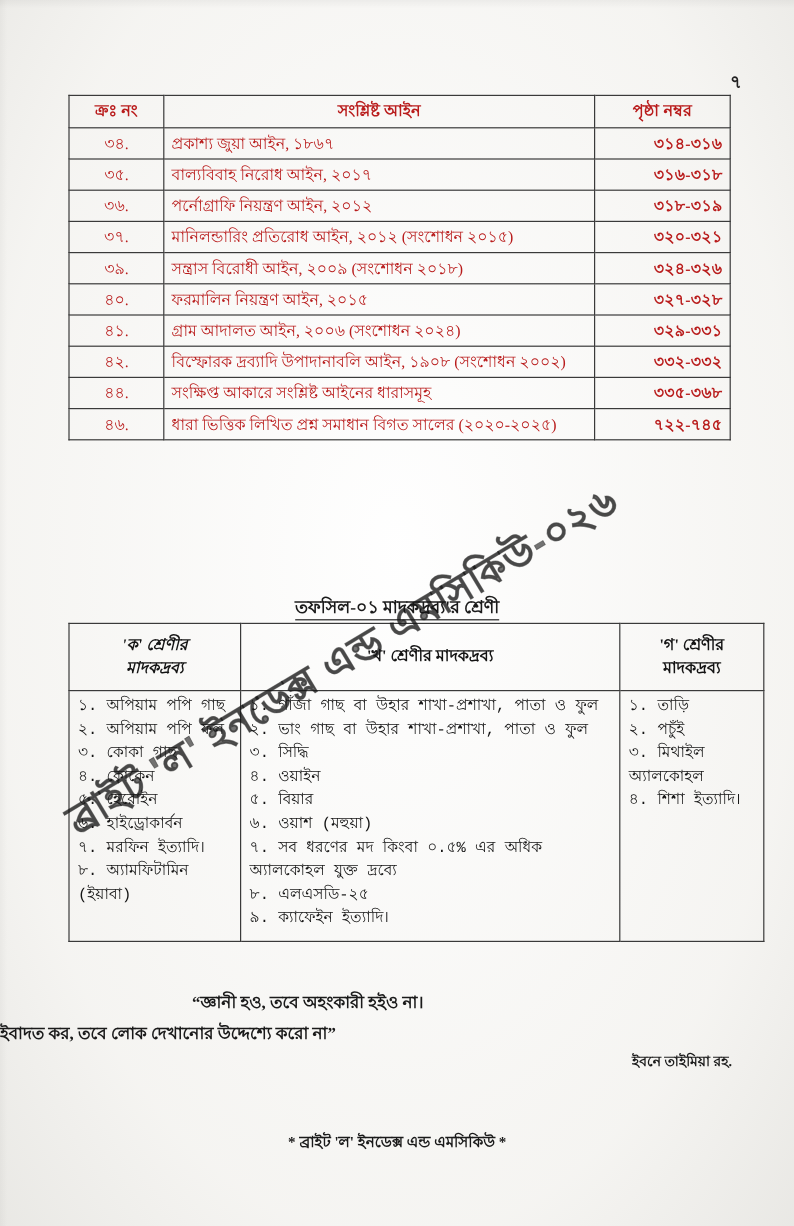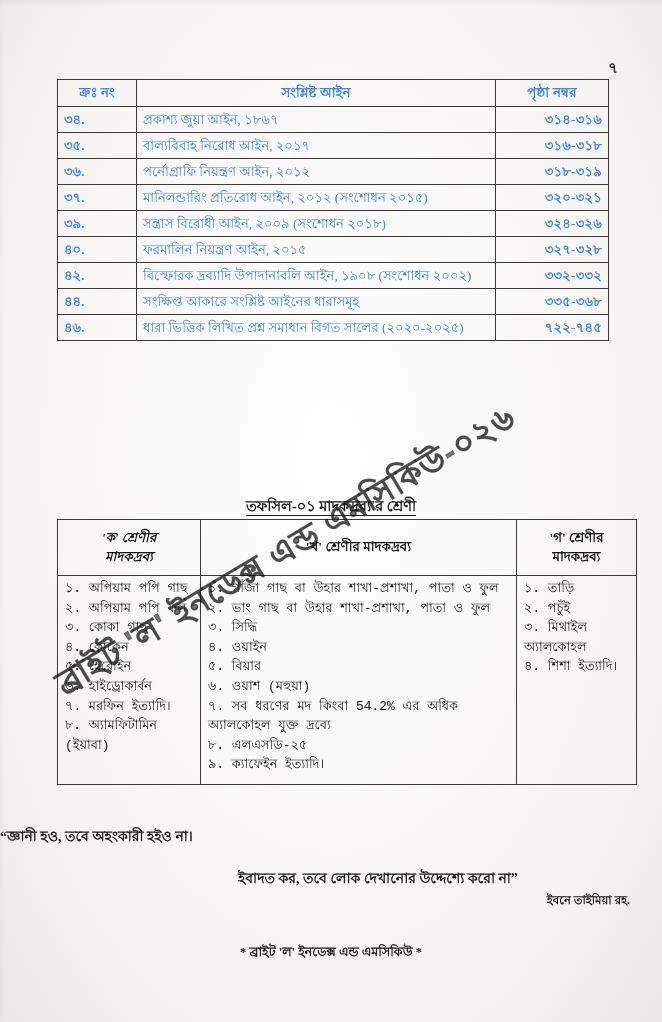--- a/index.html
+++ b/index.html
@@ -54,29 +54,29 @@
     width: 100%;
     table-layout: fixed;
   }
   table.idx th, table.idx td {
     border: 1px solid #3a3a3a;
     padding: 1px 6px;
     font-size: 13.2px;
     line-height: 1.32;
     height: 23px;
     vertical-align: middle;
-    color: #3b82f6;
+    color: #b91c1c;
   }
   table.idx th {
     text-align: center;
     font-weight: 700;
     height: 24px;
     font-size: 13.4px;
   }
-  .col-sl { width: 66px; font-weight: 700; }
+  .col-sl { width: 66px; text-align: center; font-weight: 400; }
   .col-name { text-align: left; }
   .col-page { width: 100px; text-align: right; font-weight: 700; letter-spacing: .2px; }
 
   
   .sched-title {
     position: absolute;
     left: 0;
     right: 0;
     top: 495px;
     text-align: center;
@@ -131,25 +131,25 @@
   
   .quote {
     position: absolute;
     left: 0; right: 0;
     top: 826px;
     z-index: 2;
     font-size: 14px;
     font-weight: 700;
     line-height: 1.55;
   }
-  .quote .line1 { }
-  .quote .line2 { padding-left: 238px; margin-top: 20px; }
+  .quote .line1 { padding-left: 160px; }
+  .quote .line2 { margin-top: 4px; }
   .quote .attrib {
     text-align: right;
-    padding-right: 32px;
+    padding-right: 52px;
     margin-top: 3px;
     font-size: 11.6px;
     font-weight: 700;
   }
 
   
   .footer {
     position: absolute;
     left: 0; right: 0;
     top: 943px;
@@ -216,20 +216,25 @@
           </tr>
           <tr>
             <td class="col-sl">৩৯.</td>
             <td class="col-name">সন্ত্রাস বিরোধী আইন, ২০০৯ (সংশোধন ২০১৮)</td>
             <td class="col-page">৩২৪-৩২৬</td>
           </tr>
           <tr>
             <td class="col-sl">৪০.</td>
             <td class="col-name">ফরমালিন নিয়ন্ত্রণ আইন, ২০১৫</td>
             <td class="col-page">৩২৭-৩২৮</td>
+          </tr>
+          <tr>
+            <td class="col-sl">৪১.</td>
+            <td class="col-name">গ্রাম আদালত আইন, ২০০৬ (সংশোধন ২০২৪)</td>
+            <td class="col-page">৩২৯-৩৩১</td>
           </tr>
           <tr>
             <td class="col-sl">৪২.</td>
             <td class="col-name">বিস্ফোরক দ্রব্যাদি উপাদানাবলি আইন, ১৯০৮ (সংশোধন ২০০২)</td>
             <td class="col-page">৩৩২-৩৩২</td>
           </tr>
           <tr>
             <td class="col-sl">৪৪.</td>
             <td class="col-name">সংক্ষিপ্ত আকারে সংশ্লিষ্ট আইনের ধারাসমূহ</td>
             <td class="col-page">৩৩৫-৩৬৮</td>
@@ -277,21 +282,21 @@
               </ol>
             </td>
           <td>
               <ol>
                 <li>১. গাঁজা গাছ বা উহার শাখা-প্রশাখা, পাতা ও ফুল</li>
                 <li>২. ভাং গাছ বা উহার শাখা-প্রশাখা, পাতা ও ফুল</li>
                 <li>৩. সিদ্ধি</li>
                 <li>৪. ওয়াইন</li>
                 <li>৫. বিয়ার</li>
                 <li>৬. ওয়াশ (মহুয়া)</li>
-                <li>৭. সব ধরণের মদ কিংবা 54.2% এর অধিক অ্যালকোহল যুক্ত দ্রব্যে</li>
+                <li>৭. সব ধরণের মদ কিংবা ০.৫% এর অধিক অ্যালকোহল যুক্ত দ্রব্যে</li>
                 <li>৮. এলএসডি-২৫</li>
                 <li>৯. ক্যাফেইন ইত্যাদি।</li>
               </ol>
             </td>
           <td>
               <ol>
                 <li>১. তাড়ি</li>
                 <li>২. পচুঁই</li>
                 <li>৩. মিথাইল অ্যালকোহল</li>
                 <li>৪. শিশা ইত্যাদি।</li>

